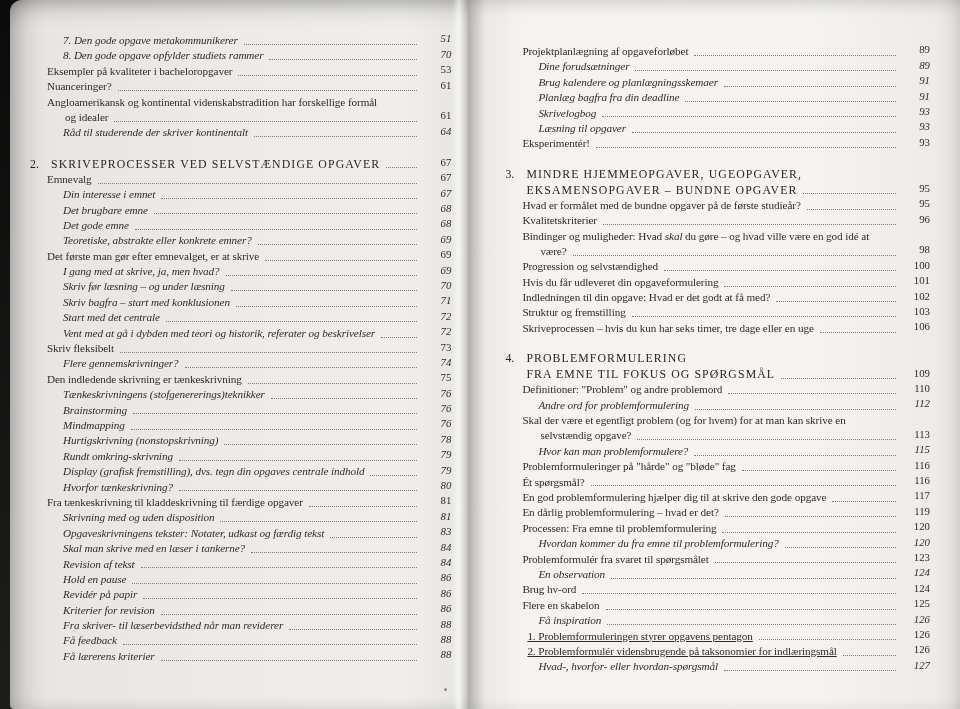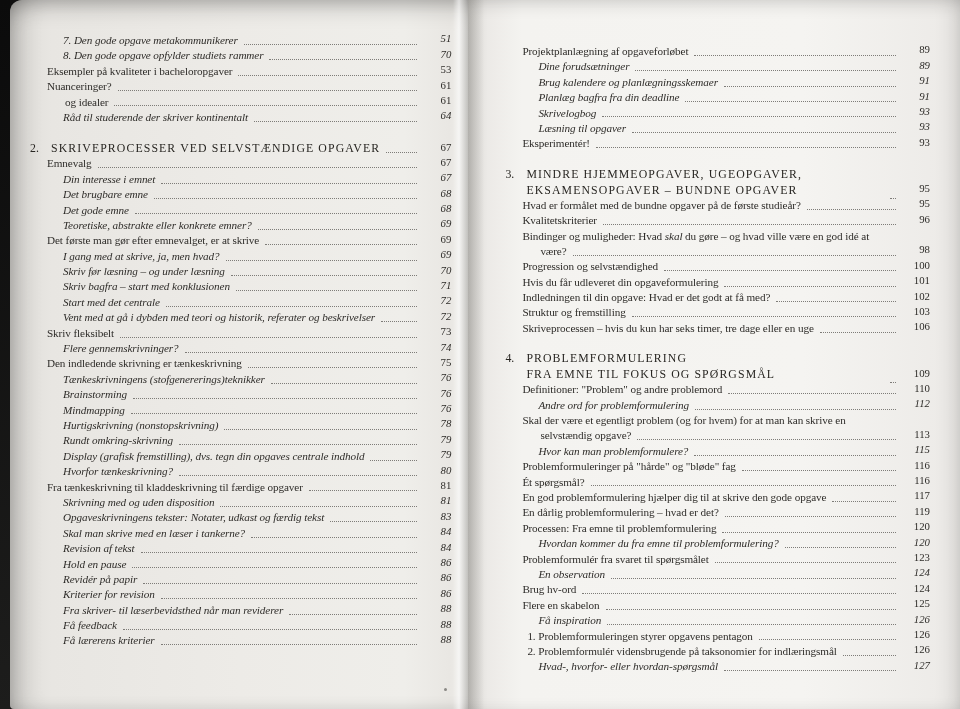--- a/index.html
+++ b/index.html
@@ -50,23 +50,23 @@
     border-bottom:1px dotted #7e7c78;
     margin:0 4px 3.5px 6px;
   }
   .pg{
     position:absolute;right:0;bottom:1.5px;
     font-size:10.8px;letter-spacing:0;
   }
   .ch{padding-left:0;height:16px;line-height:16px;}
   .ch .num{width:21px;flex-shrink:0;font-size:11.8px;color:#282622;}
   .ch .txt,.chc .txt{letter-spacing:1.1px;font-size:11.8px;color:#282622;}
-  .chc{padding-left:21px;height:16px;line-height:16px;flex-direction:column;}
+  .chc{padding-left:21px;height:16px;line-height:16px;}
   .l1{padding-left:17px;}
-  .l1n{padding-left:22px;}
+  .l1n{padding-left:22px;text-decoration:underline;}
   .l1c{padding-left:35px;}
   .l2{padding-left:33px;font-style:italic;}
   .gap{height:14px;}
   .gap-l{height:15px;}
   .speck{
     position:absolute;left:434px;top:688px;width:3px;height:3px;
     border-radius:50%;background:#8b8985;
   }
 </style>
 </head>
@@ -90,20 +90,23 @@
           <div class="row l1">
             <span class="txt">Eksempler på kvaliteter i bacheloropgaver</span>
             <span class="dots"></span>
             <span class="pg">53</span>
           </div>
           <div class="row l1">
             <span class="txt">Nuanceringer?</span>
             <span class="dots"></span>
             <span class="pg">61</span>
           </div>
+          <div class="row l1">
+            <span class="txt">Angloamerikansk og kontinental videnskabstradition har forskellige formål</span>
+          </div>
           <div class="row l1c">
             <span class="txt">og idealer</span>
             <span class="dots"></span>
             <span class="pg">61</span>
           </div>
           <div class="row l2">
             <span class="txt">Råd til studerende der skriver kontinentalt</span>
             <span class="dots"></span>
             <span class="pg">64</span>
           </div>

